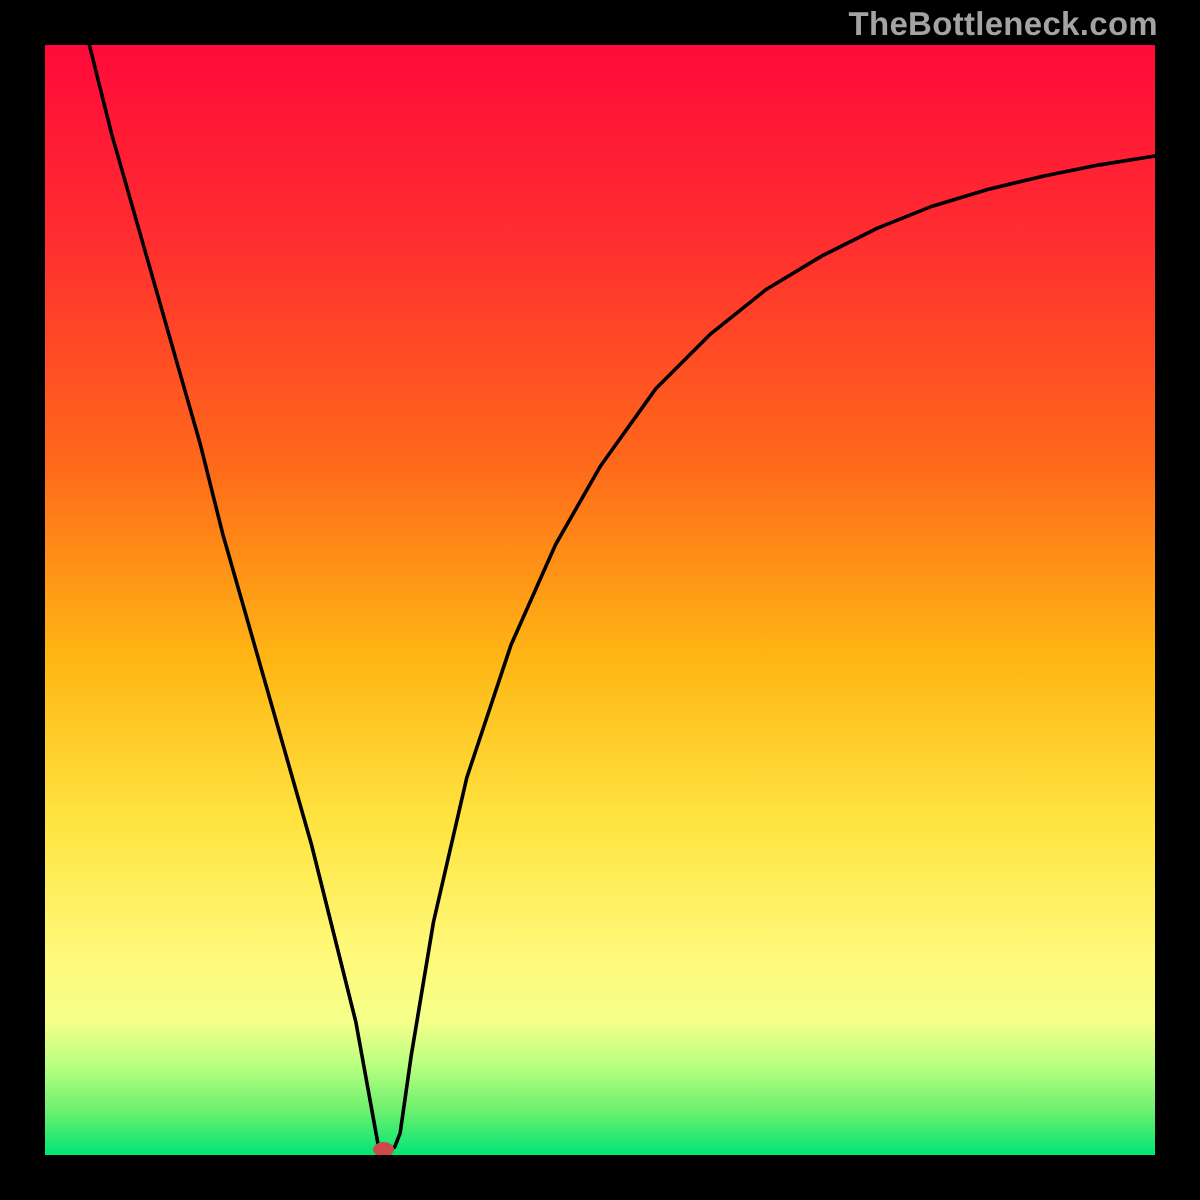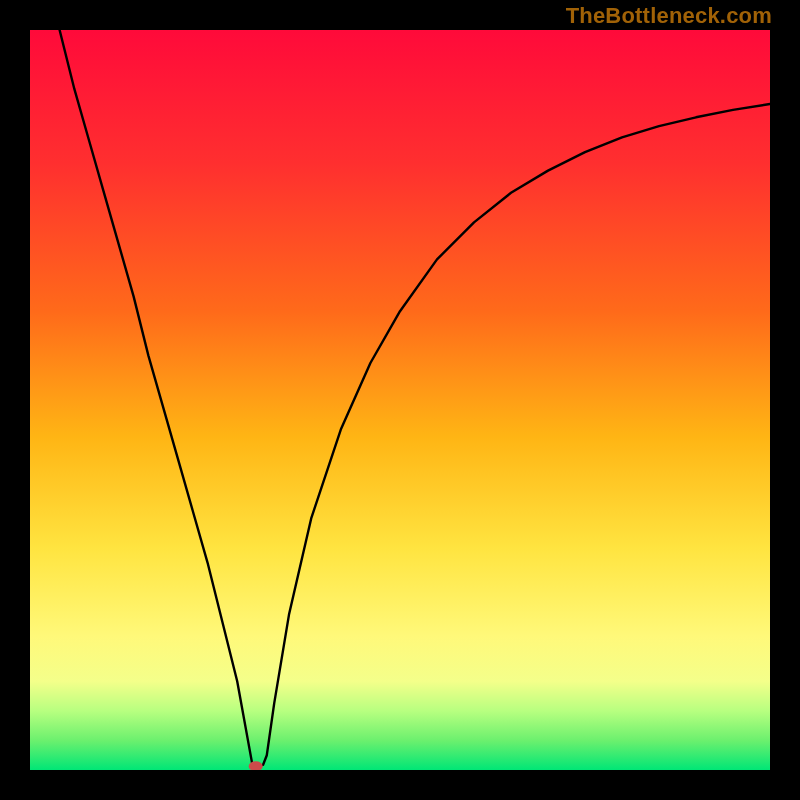--- a/index.html
+++ b/index.html
@@ -42,21 +42,21 @@
     position: absolute;
     inset: 0;
     width: 100%;
     height: 100%;
     display: block;
   }
   .watermark {
     position: absolute;
     top: 3px;
     right: 28px;
-    color: #a16207;
+    color: #a3a3a3;
     font-size: 22px;
     font-weight: 600;
     letter-spacing: 0.2px;
     user-select: none;
   }
 </style>
 </head>
 <body>
 
 <div class="frame">

